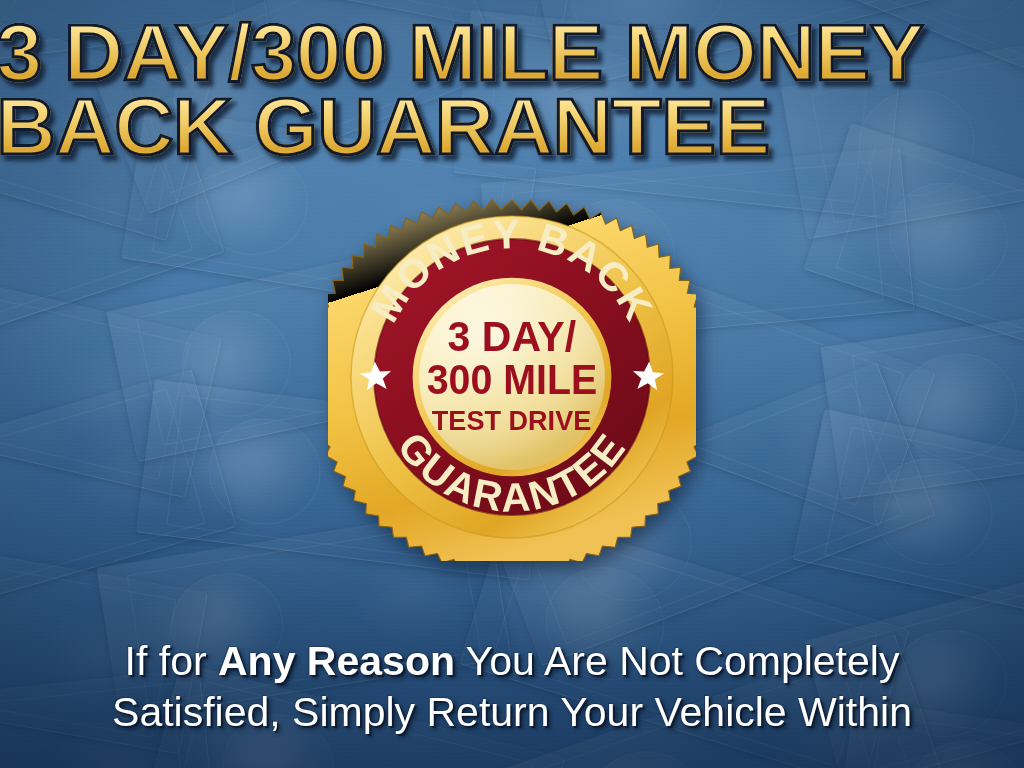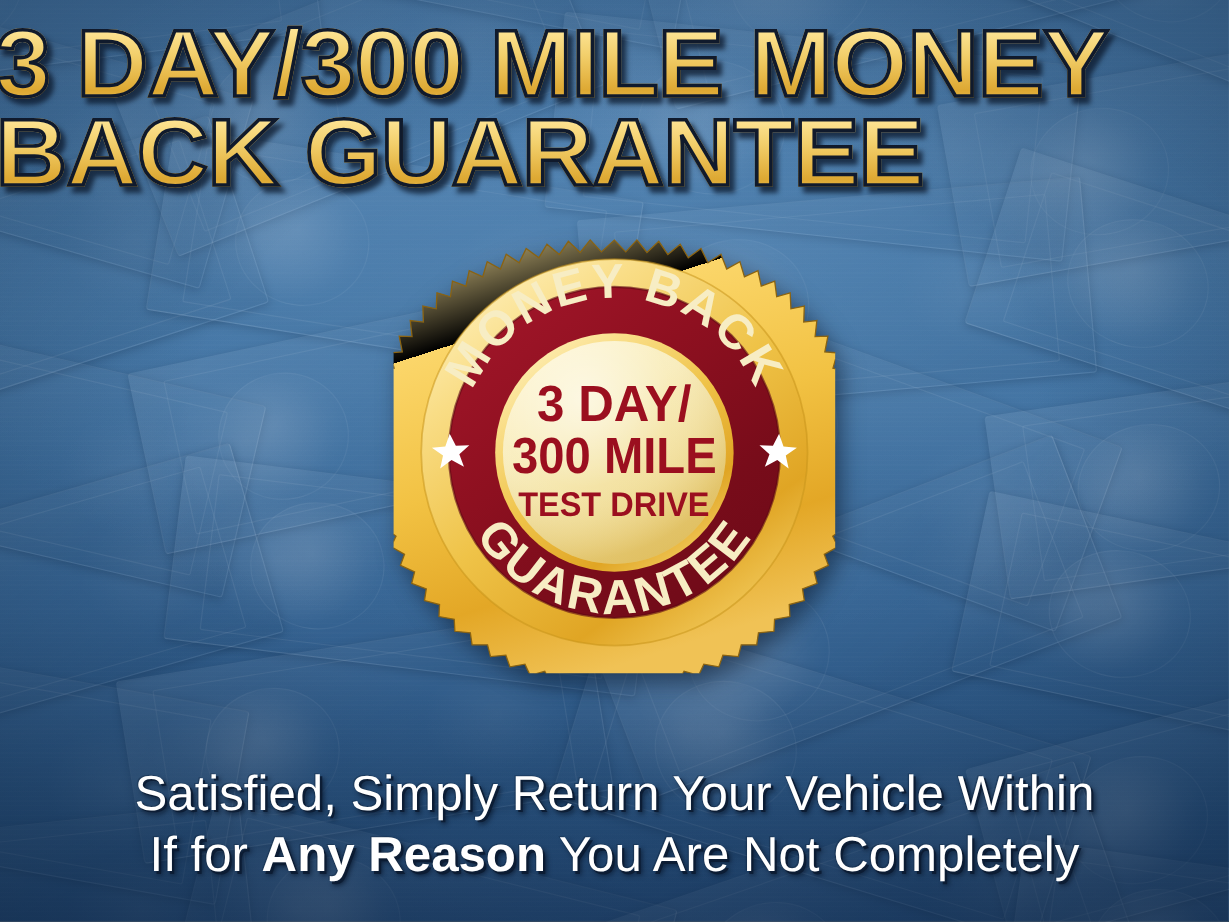--- a/index.html
+++ b/index.html
@@ -311,17 +311,17 @@
 
       <g font-family="Liberation Sans, sans-serif" text-anchor="middle" fill="#9b0f1f">
         <text x="200" y="172" font-size="46" font-weight="bold" transform="scale(0.97,1) translate(6,0)">3 DAY/</text>
         <text x="200" y="219" font-size="46" font-weight="bold" transform="scale(0.93,1) translate(15,0)">300 MILE</text>
         <text x="200" y="258" font-size="31" font-weight="bold" transform="scale(0.95,1) translate(10,0)">TEST DRIVE</text>
       </g>
     </svg>
   </div>
 
   <div class="body-copy">
+    <span class="body-line"><span>If for </span><b>Any Reason</b><span> You Are Not Completely</span></span>
     <span class="body-line">Satisfied, Simply Return Your Vehicle Within</span>
-    <span class="body-line"><span>If for </span><b>Any Reason</b><span> You Are Not Completely</span></span>
   </div>
 
 </div>
 
 </body></html>

